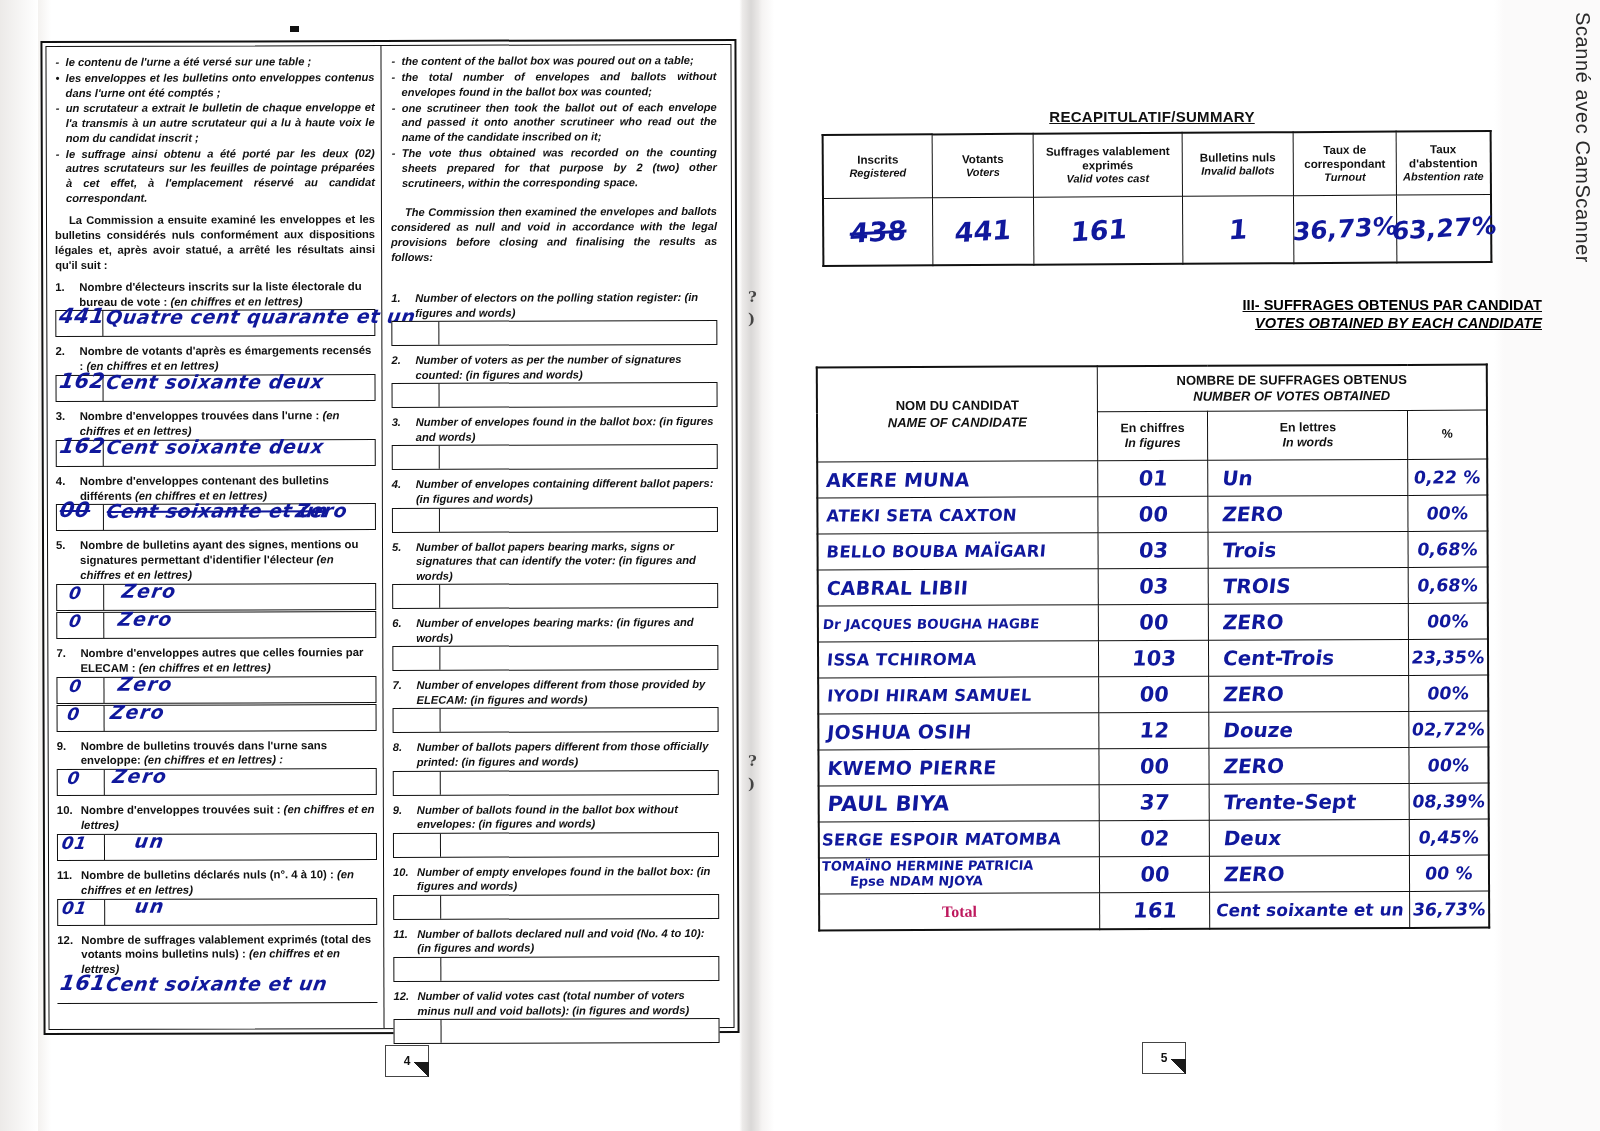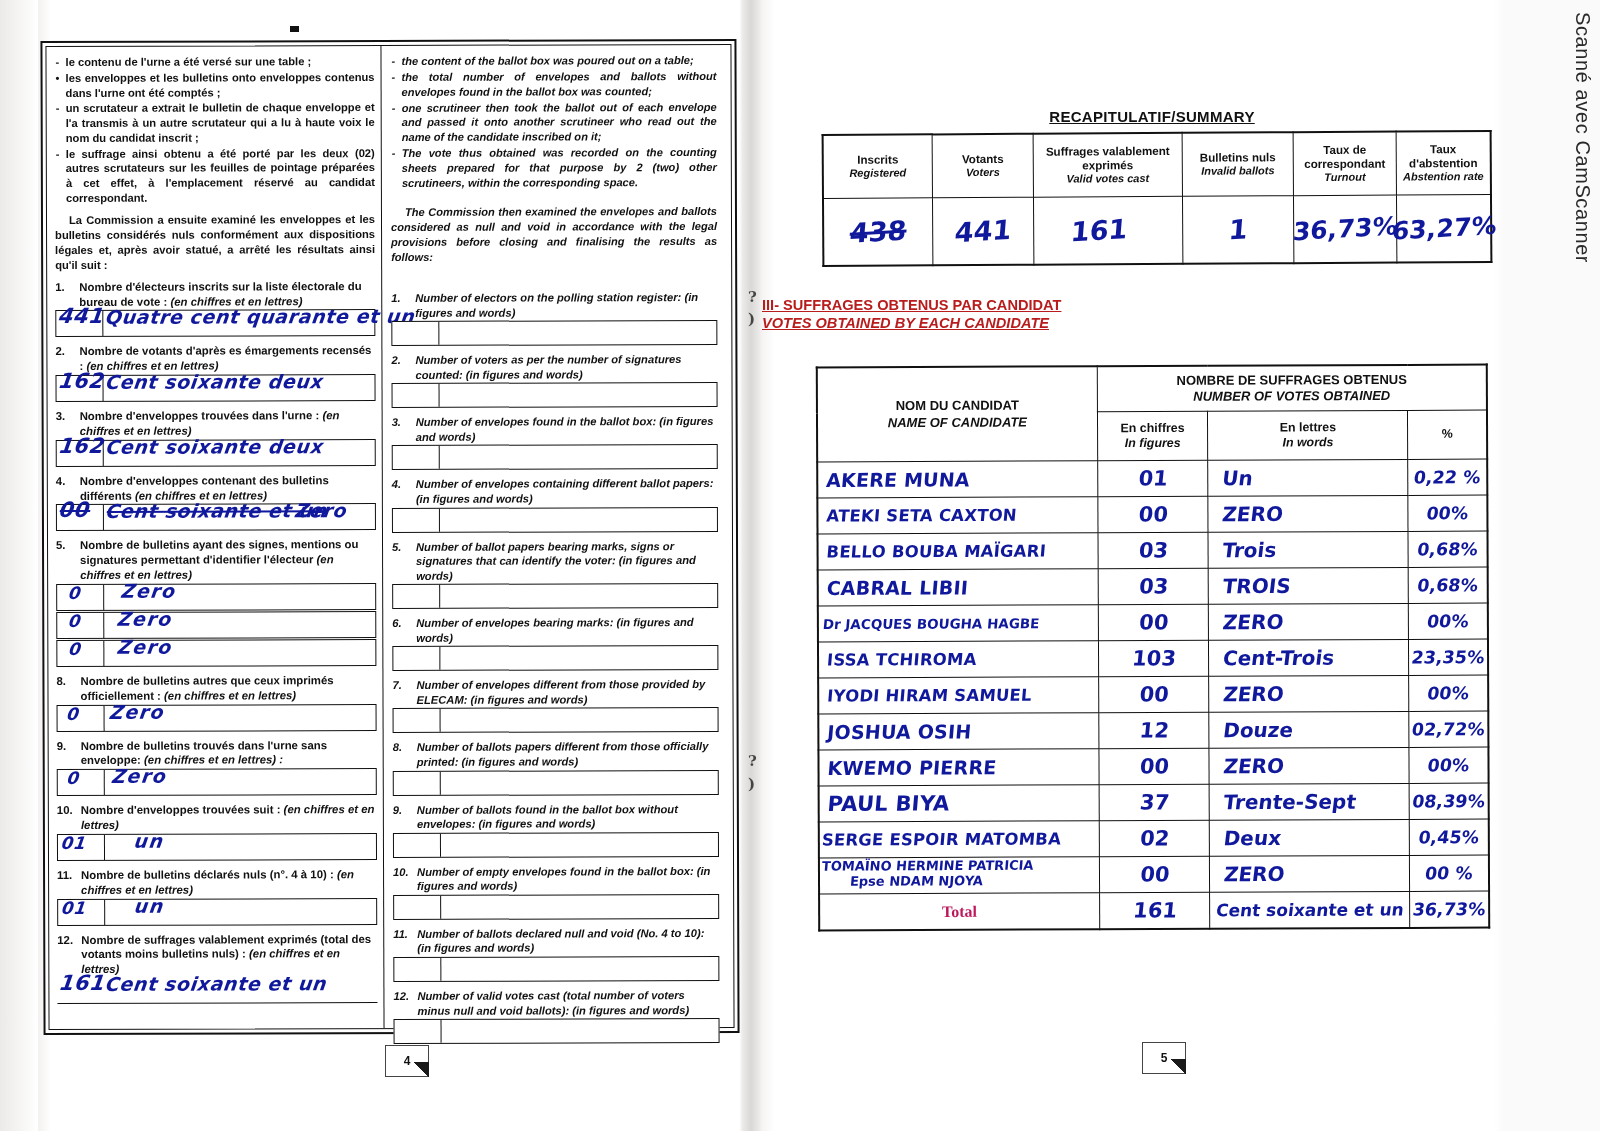--- a/index.html
+++ b/index.html
@@ -47,21 +47,21 @@
     box-sizing:border-box;
   }
   .col-fr{left:4px;width:334px;}
   .col-en{left:340px;width:340px;}
 
   .bullets{font-size:11.2px;line-height:1.32;color:#111;font-weight:700;}
   .bullets.en{font-style:italic;font-weight:700;font-size:11.1px;line-height:1.34;}
   .bullets li{list-style:none;position:relative;padding-left:11px;margin-bottom:1px;text-align:justify;}
   .bullets li:before{content:"-";position:absolute;left:1px;top:0;}
   .bullets li.dot:before{content:"\2022";}
-  ul.bullets{margin:0;padding:0;}
+  ul.bullets{margin:0;padding:0;font-style:italic;}
 
   .para{font-size:11.2px;line-height:1.34;color:#111;font-weight:700;margin-top:7px;text-align:justify;}
   .para.en{font-style:italic;font-size:11.1px;line-height:1.36;}
   .para .ind{display:inline-block;width:14px;}
 
   .qitem{margin-top:7px;font-size:11.4px;line-height:1.3;color:#111;font-weight:700;}
   .qitem.en{font-style:italic;font-weight:700;font-size:11.2px;}
   .qnum{display:inline-block;width:24px;vertical-align:top;}
   .qtxt{display:inline-block;width:calc(100% - 26px);vertical-align:top;}
   .ital{font-style:italic;}
@@ -108,22 +108,22 @@
   .sum-val{height:66px;position:relative;}
   .sum-val .hw2{
     position:absolute;left:50%;top:50%;transform:translate(-50%,-50%) skewX(-8deg) rotate(-3deg);
     font-family:"DejaVu Sans",sans-serif;color:#10189c;font-size:27px;font-weight:700;
     white-space:nowrap;
   }
   .sum-val .hw2.ov{text-decoration:line-through;text-decoration-thickness:3px;}
   .sum-val .hw2.shift{left:44%;}
 
   .cand-title{
-    position:absolute;left:0;top:296px;width:780px;text-align:left;
-    font-size:14.6px;font-weight:700;color:#b91c1c;line-height:1.25;
+    position:absolute;left:0;top:296px;width:780px;text-align:right;
+    font-size:14.6px;font-weight:700;color:#000000;line-height:1.25;
   }
   .cand-title .l1{text-decoration:underline;}
   .cand-title .l2{font-style:italic;text-decoration:underline;}
 
   .cand-table{
     position:absolute;left:55px;top:365px;width:672px;
     border:2.6px solid #111;border-collapse:collapse;background:#fff;
     transform:rotate(-0.25deg);
   }
   .cand-table td,.cand-table th{border:1.4px solid #111;padding:0;}
@@ -278,32 +278,32 @@
 
       <div class="ansbox">
         <div class="cellA">
             <span class="hw sm" style="left:12px;">0</span>
           </div>
         <div class="cellB">
             <span class="hw wide" style="left:14px;">Zero</span>
           </div>
       </div>
 
+      <div class="qitem">
+        <span class="qnum">7.</span><span class="qtxt"><span>Nombre d'enveloppes autres que celles fournies par ELECAM : </span><span class="ital">(en chiffres et en lettres)</span></span>
+      </div>
       <div class="ansbox">
         <div class="cellA">
             <span class="hw sm" style="left:12px;">0</span>
           </div>
         <div class="cellB">
             <span class="hw wide" style="left:14px;">Zero</span>
           </div>
       </div>
 
-      <div class="qitem">
-        <span class="qnum">8.</span><span class="qtxt"><span>Nombre de bulletins autres que ceux imprimés officiellement : </span><span class="ital">(en chiffres et en lettres)</span></span>
-      </div>
       <div class="ansbox">
         <div class="cellA">
             <span class="hw sm" style="left:10px;">0</span>
           </div>
         <div class="cellB">
             <span class="hw wide" style="left:6px;">Zero</span>
           </div>
       </div>
 
       <div class="qitem">

